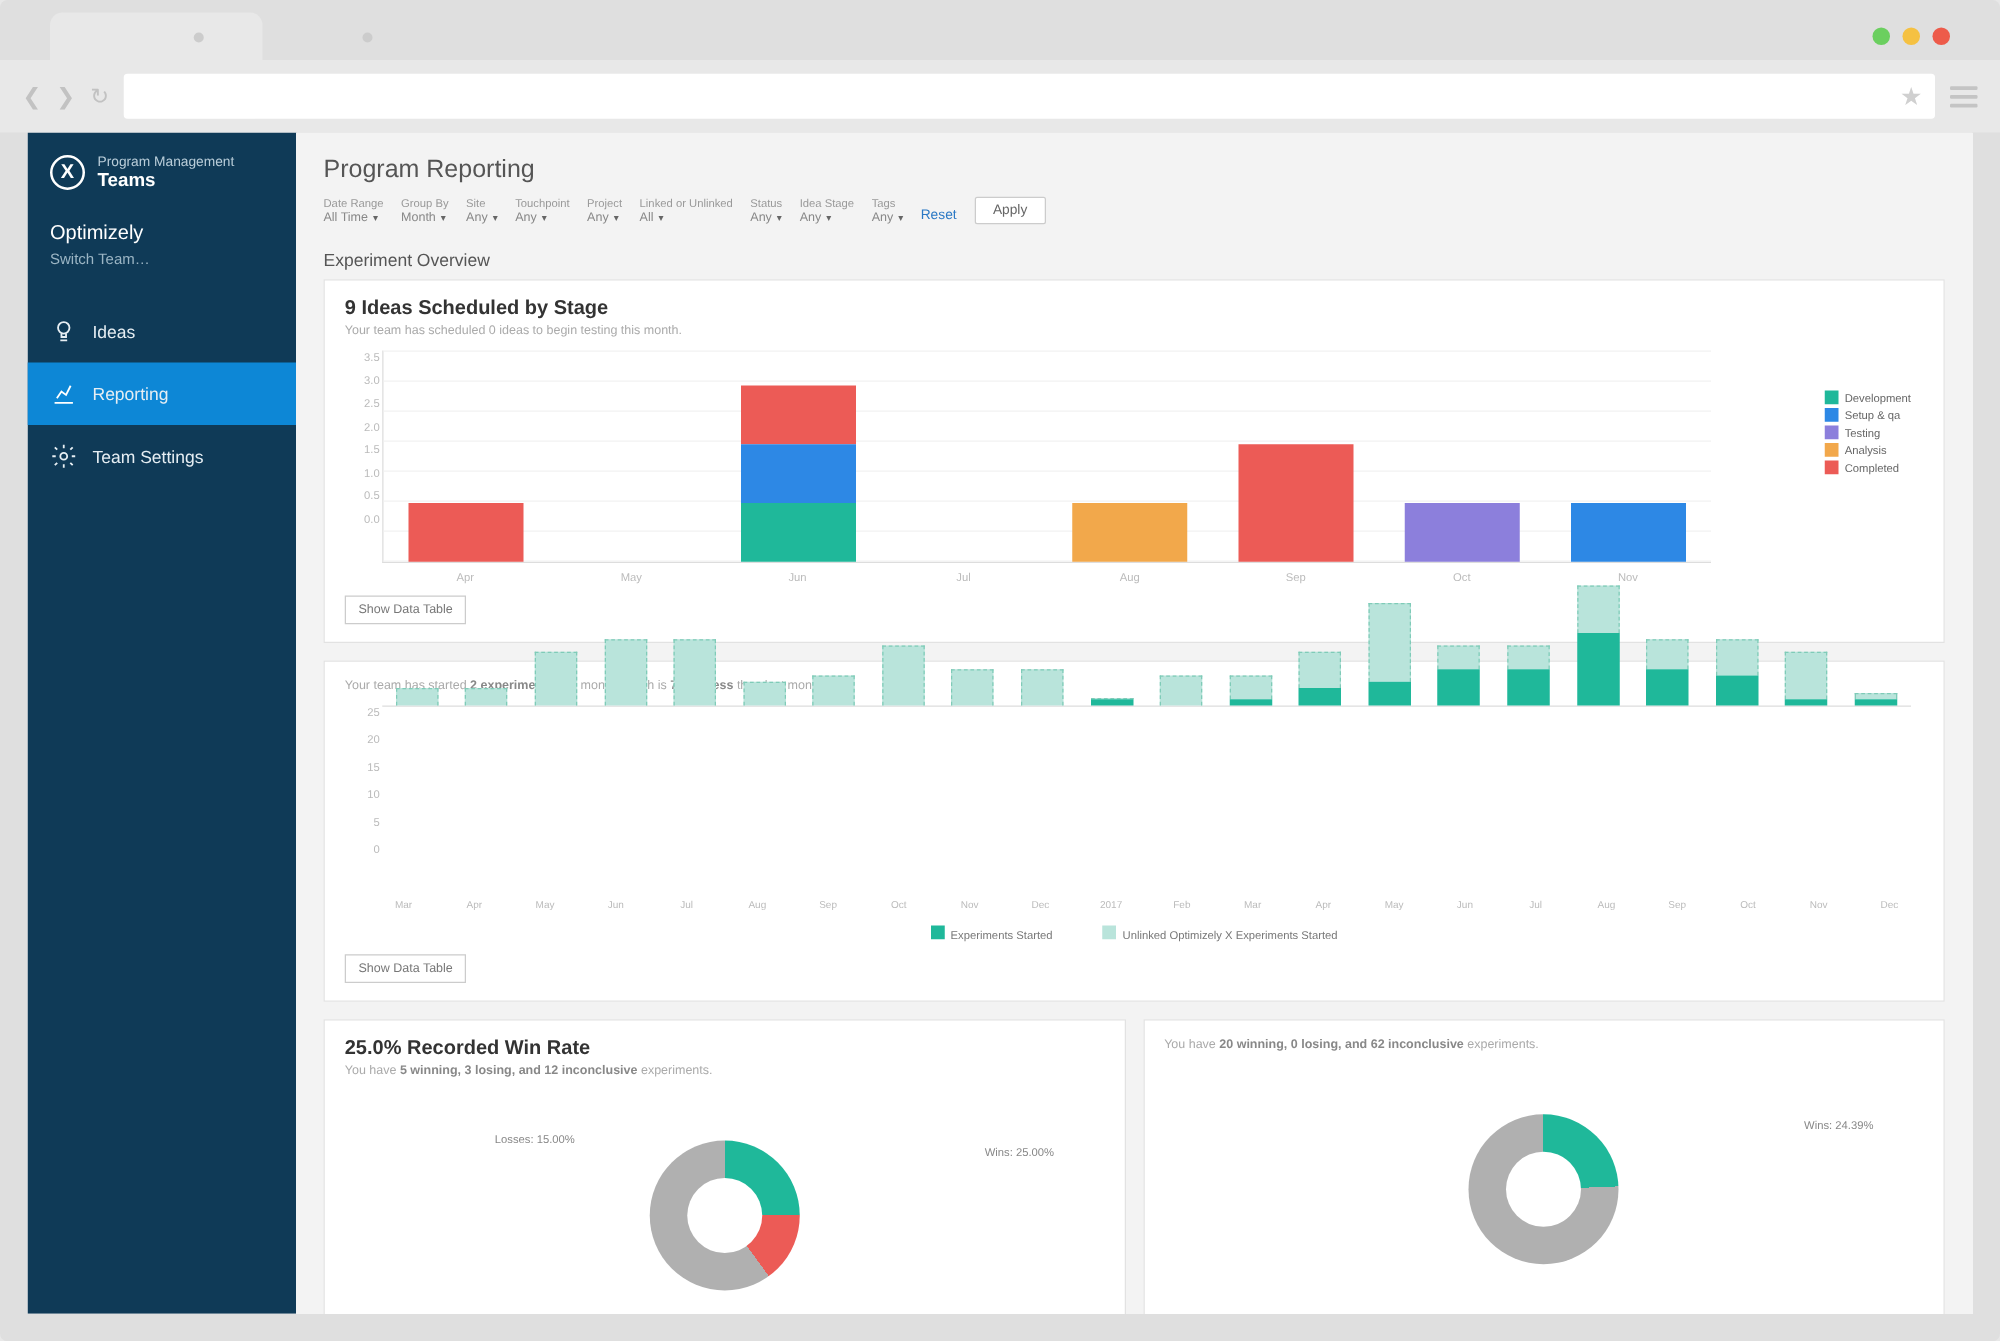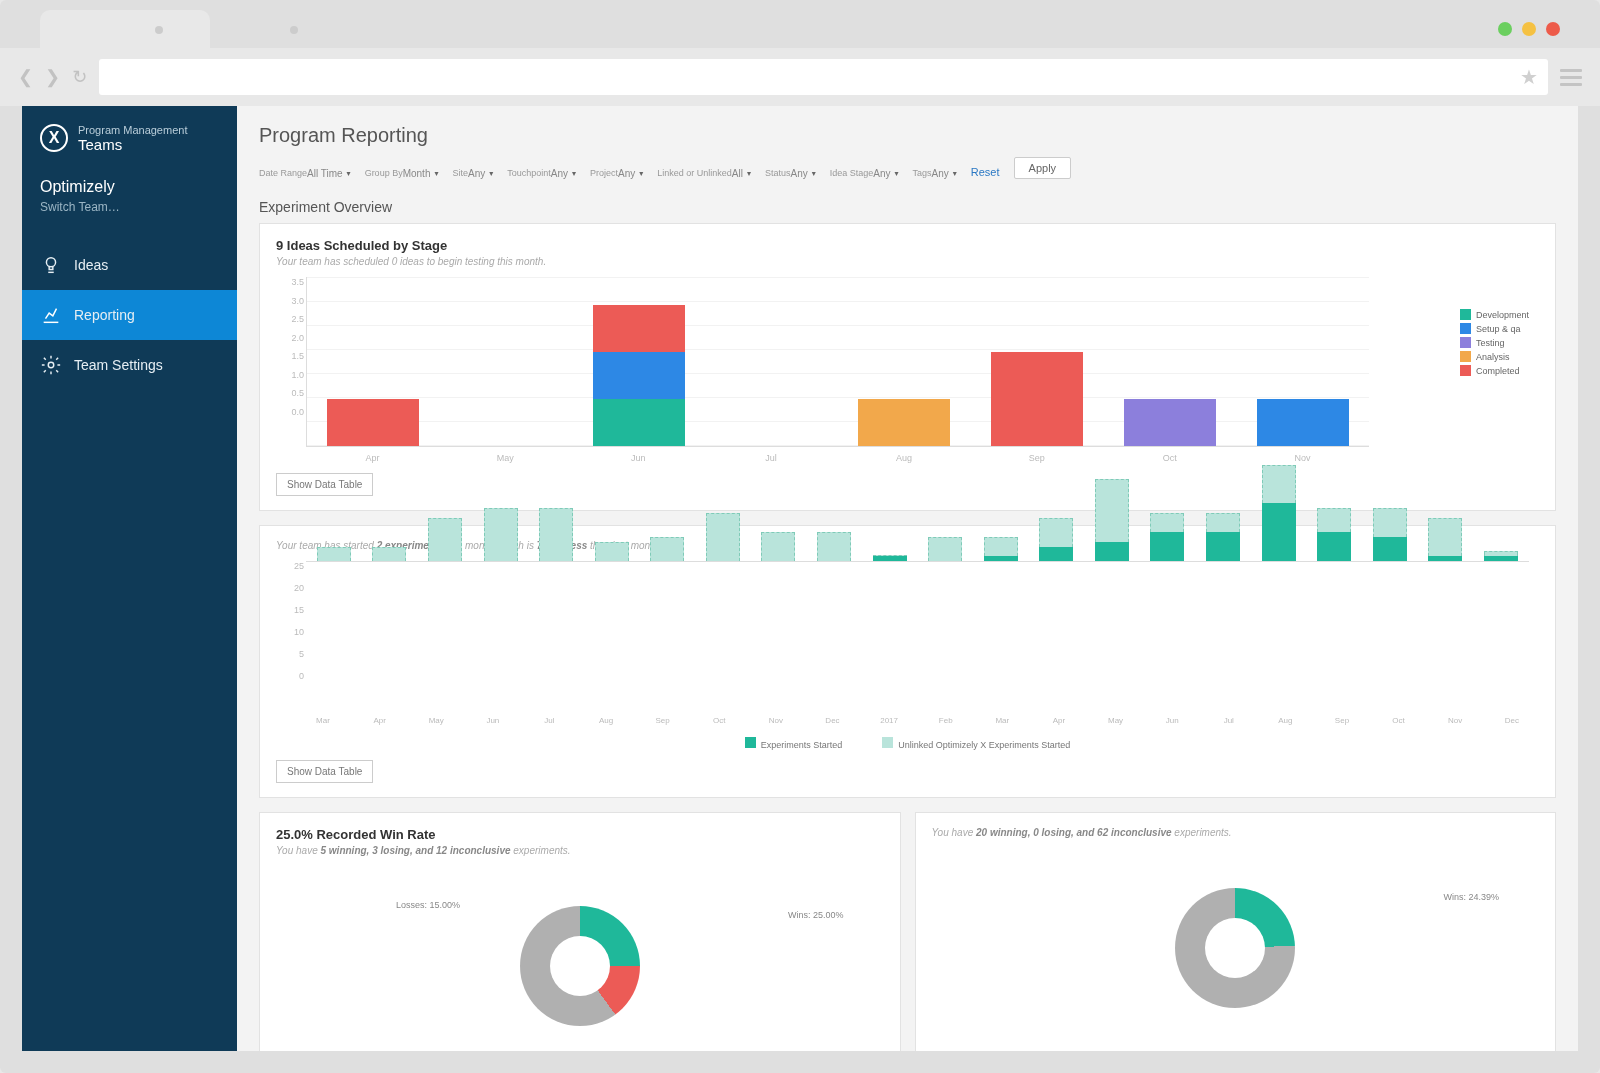--- a/index.html
+++ b/index.html
@@ -64,42 +64,42 @@
 }
 .sidebar {
   width: 215px;
   background: #0f3a57;
   color:#e6eef3;
   padding-top: 18px;
 }
 .logo-block { padding: 0 18px 14px; display:flex; align-items:flex-start; gap:10px;}
 .logo-x { width:28px; height:28px; border-radius:50%; border:2px solid #fff; display:flex; align-items:center;justify-content:center; font-weight:700; font-size:16px; color:#fff;}
 .logo-text small { font-size:11px; color:#b9cdd9; display:block;}
-.logo-text b { font-size:15px; font-weight:400; color:#fff;}
+.logo-text b { font-size:15px; font-weight:700; color:#fff;}
 .team-block { padding: 10px 18px 26px; }
 .team-name { font-size:16px; color:#fff; margin-bottom:4px;}
 .switch-team { font-size:12px; color:#9bb5c4; cursor:pointer;}
 .nav-item { display:flex; align-items:center; gap:12px; padding:14px 18px; font-size:14px; color:#e6eef3; cursor:pointer;}
 .nav-item.active { background:#0d87d6;}
 .nav-icon { width:22px; height:22px; display:flex; align-items:center;justify-content:center; flex-shrink:0;}
 
 .main { flex:1; overflow:auto; background:#f3f3f3; }
 .page-title { font-size:20px; color:#555; padding:18px 22px 6px; font-weight:400;}
 .filter-bar { display:flex; align-items:flex-end; gap:14px; padding: 4px 22px 14px; flex-wrap:wrap;}
-.filter { display:flex; font-size:9px; color:#aaa; cursor:pointer;}
+.filter { display:flex; flex-direction:column; font-size:9px; color:#aaa; cursor:pointer;}
 .filter-label { font-size:9px; color:#999; margin-bottom:1px;}
 .filter-value { display:flex; align-items:center; gap:4px; color:#888; font-size:10px;}
 .caret { font-size:8px; color:#666;}
 .link-btn { font-size:11px; color:#2a78c4; cursor:pointer; padding-bottom:1px;}
 .apply-btn { font-size:11px; color:#666; border:1px solid #ccc; background:#fff; padding:4px 14px; border-radius:2px; cursor:pointer;}
 
 .section-title { font-size:14px; color:#555; padding: 6px 22px 8px;}
 .card { background:#fff; border:1px solid #e2e2e2; margin: 0 22px 14px; padding: 14px 16px;}
-.card-title { font-size:13px; font-weight:600; color:#333; margin-bottom:3px;}
-.card-sub { font-size:10px; color:#aaa; margin-bottom:10px;font-style:italic;}
+.card-title { font-size:16px; font-weight:600; color:#333; margin-bottom:3px;}
+.card-sub { font-size:10px; color:#aaa; margin-bottom:10px;}
 .card-sub b { color:#888; font-weight:600;}
 
 .row { display:flex; gap:14px; padding:0 22px 20px;}
 .row .card { margin:0; flex:1;}
 
 .show-table-btn { font-size:10px; color:#777; border:1px solid #ccc; background:#fff; padding:5px 10px; margin-top:10px; cursor:pointer; display:inline-block;}
 
 
 .stacked-chart { position:relative; height:170px; display:flex; padding-left:30px; padding-right:170px;}
 .y-axis { position:absolute; left:0; top:0; bottom:30px; width:28px; display:flex; flex-direction:column; justify-content:space-between; font-size:9px; color:#bbb; text-align:right;}

